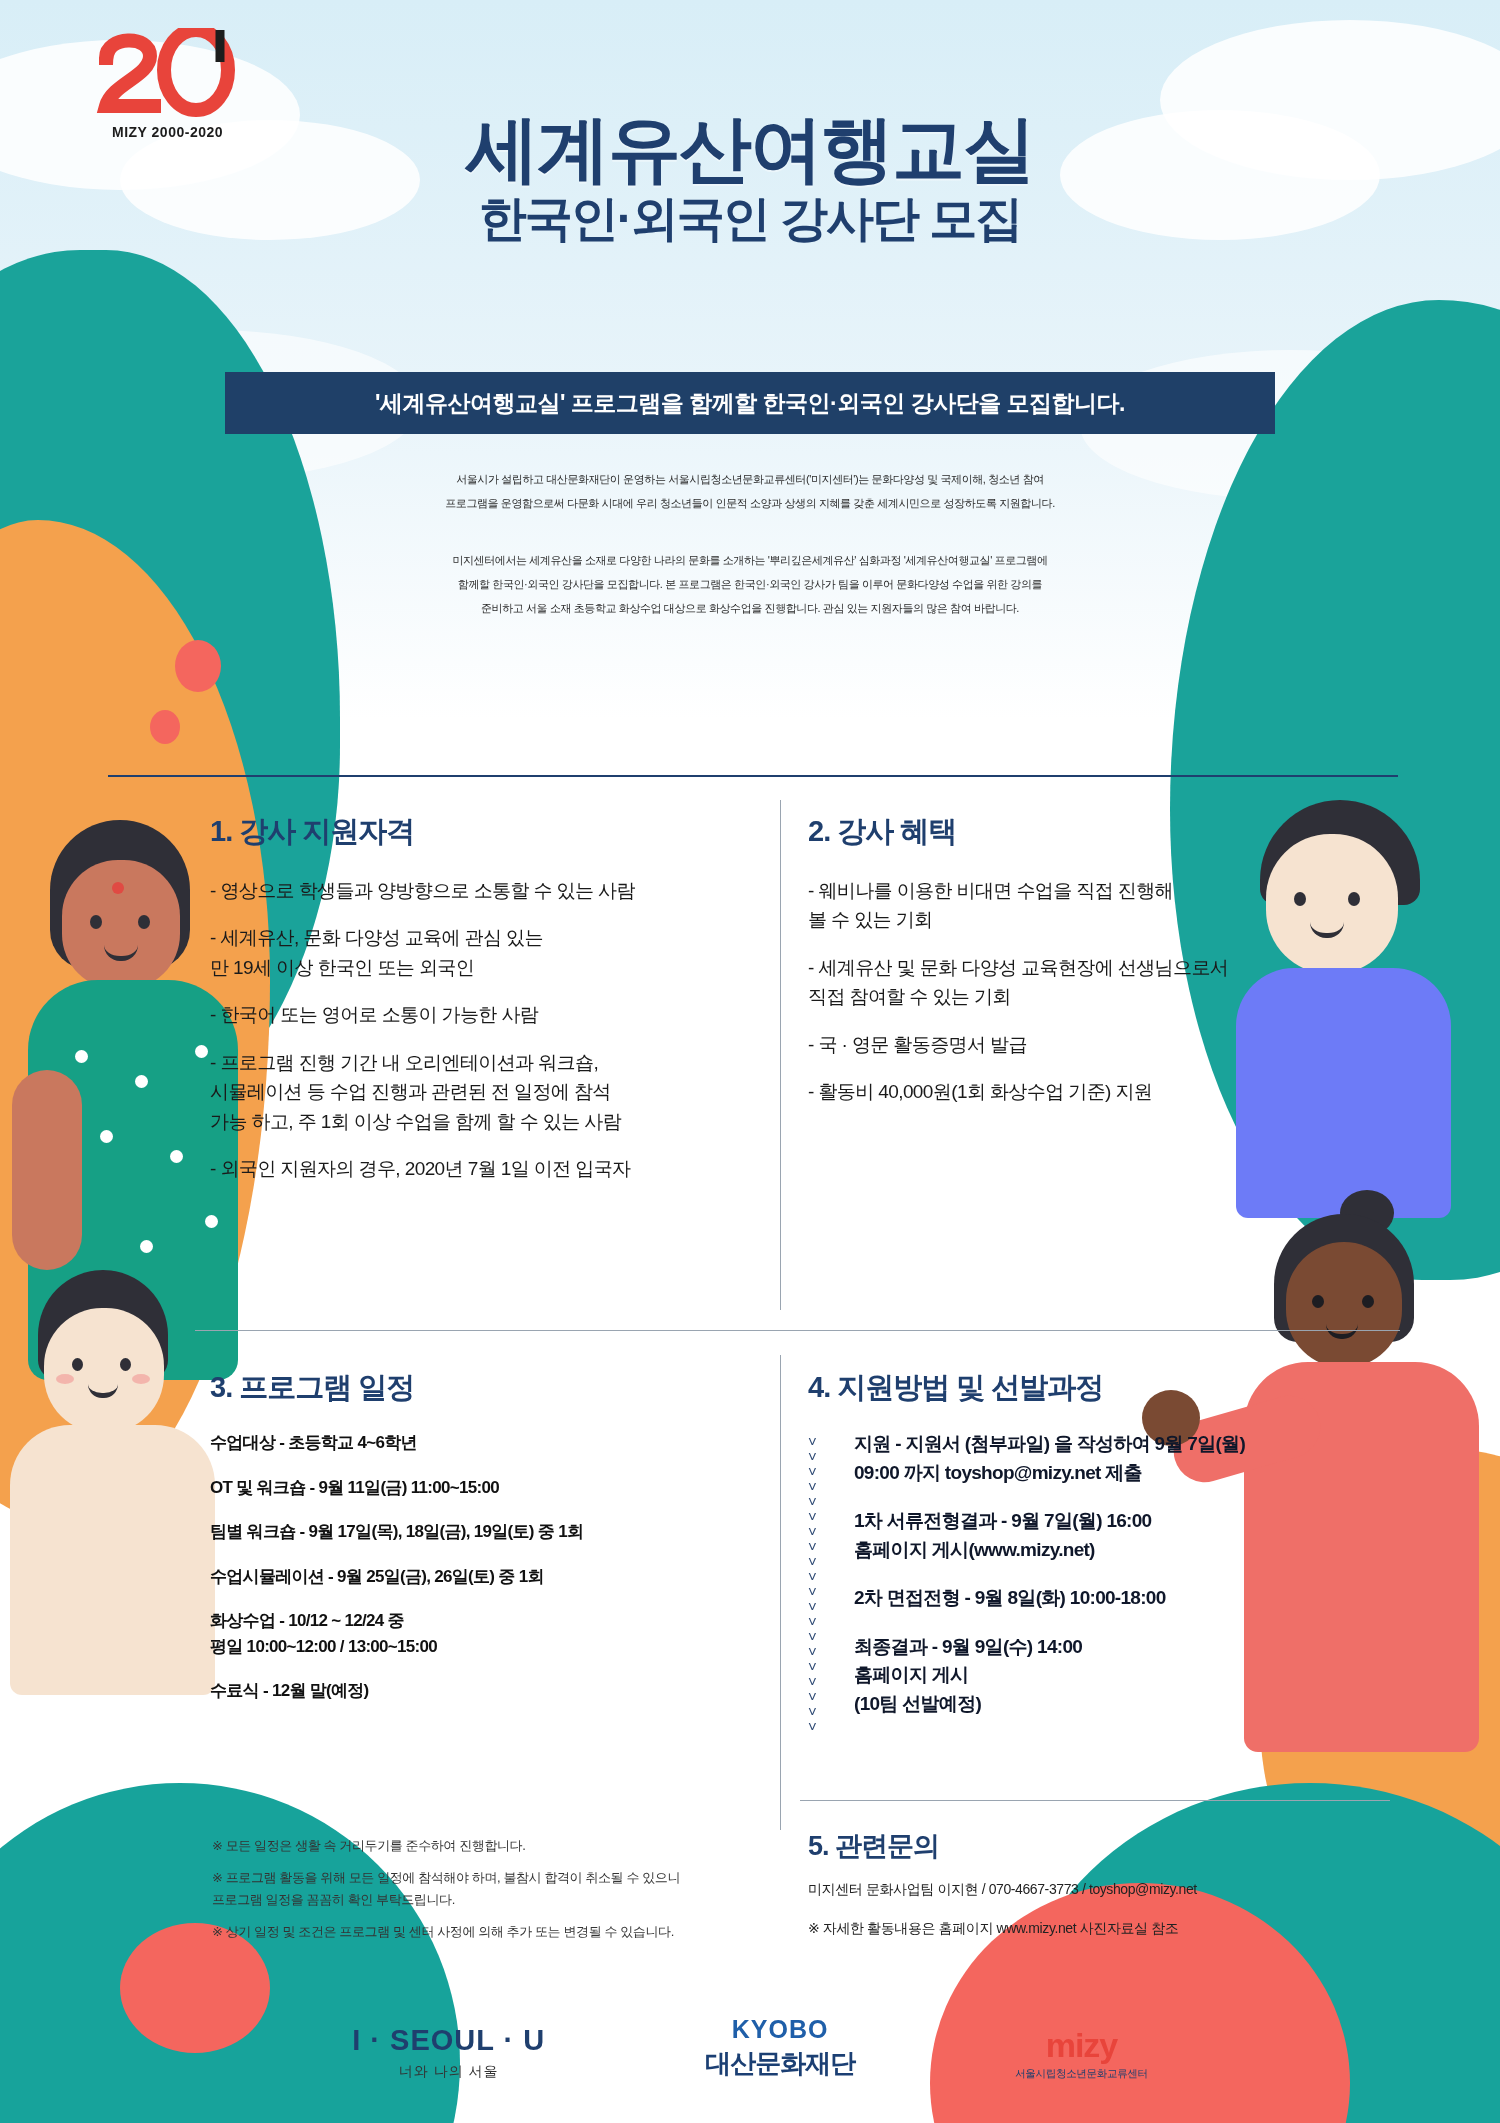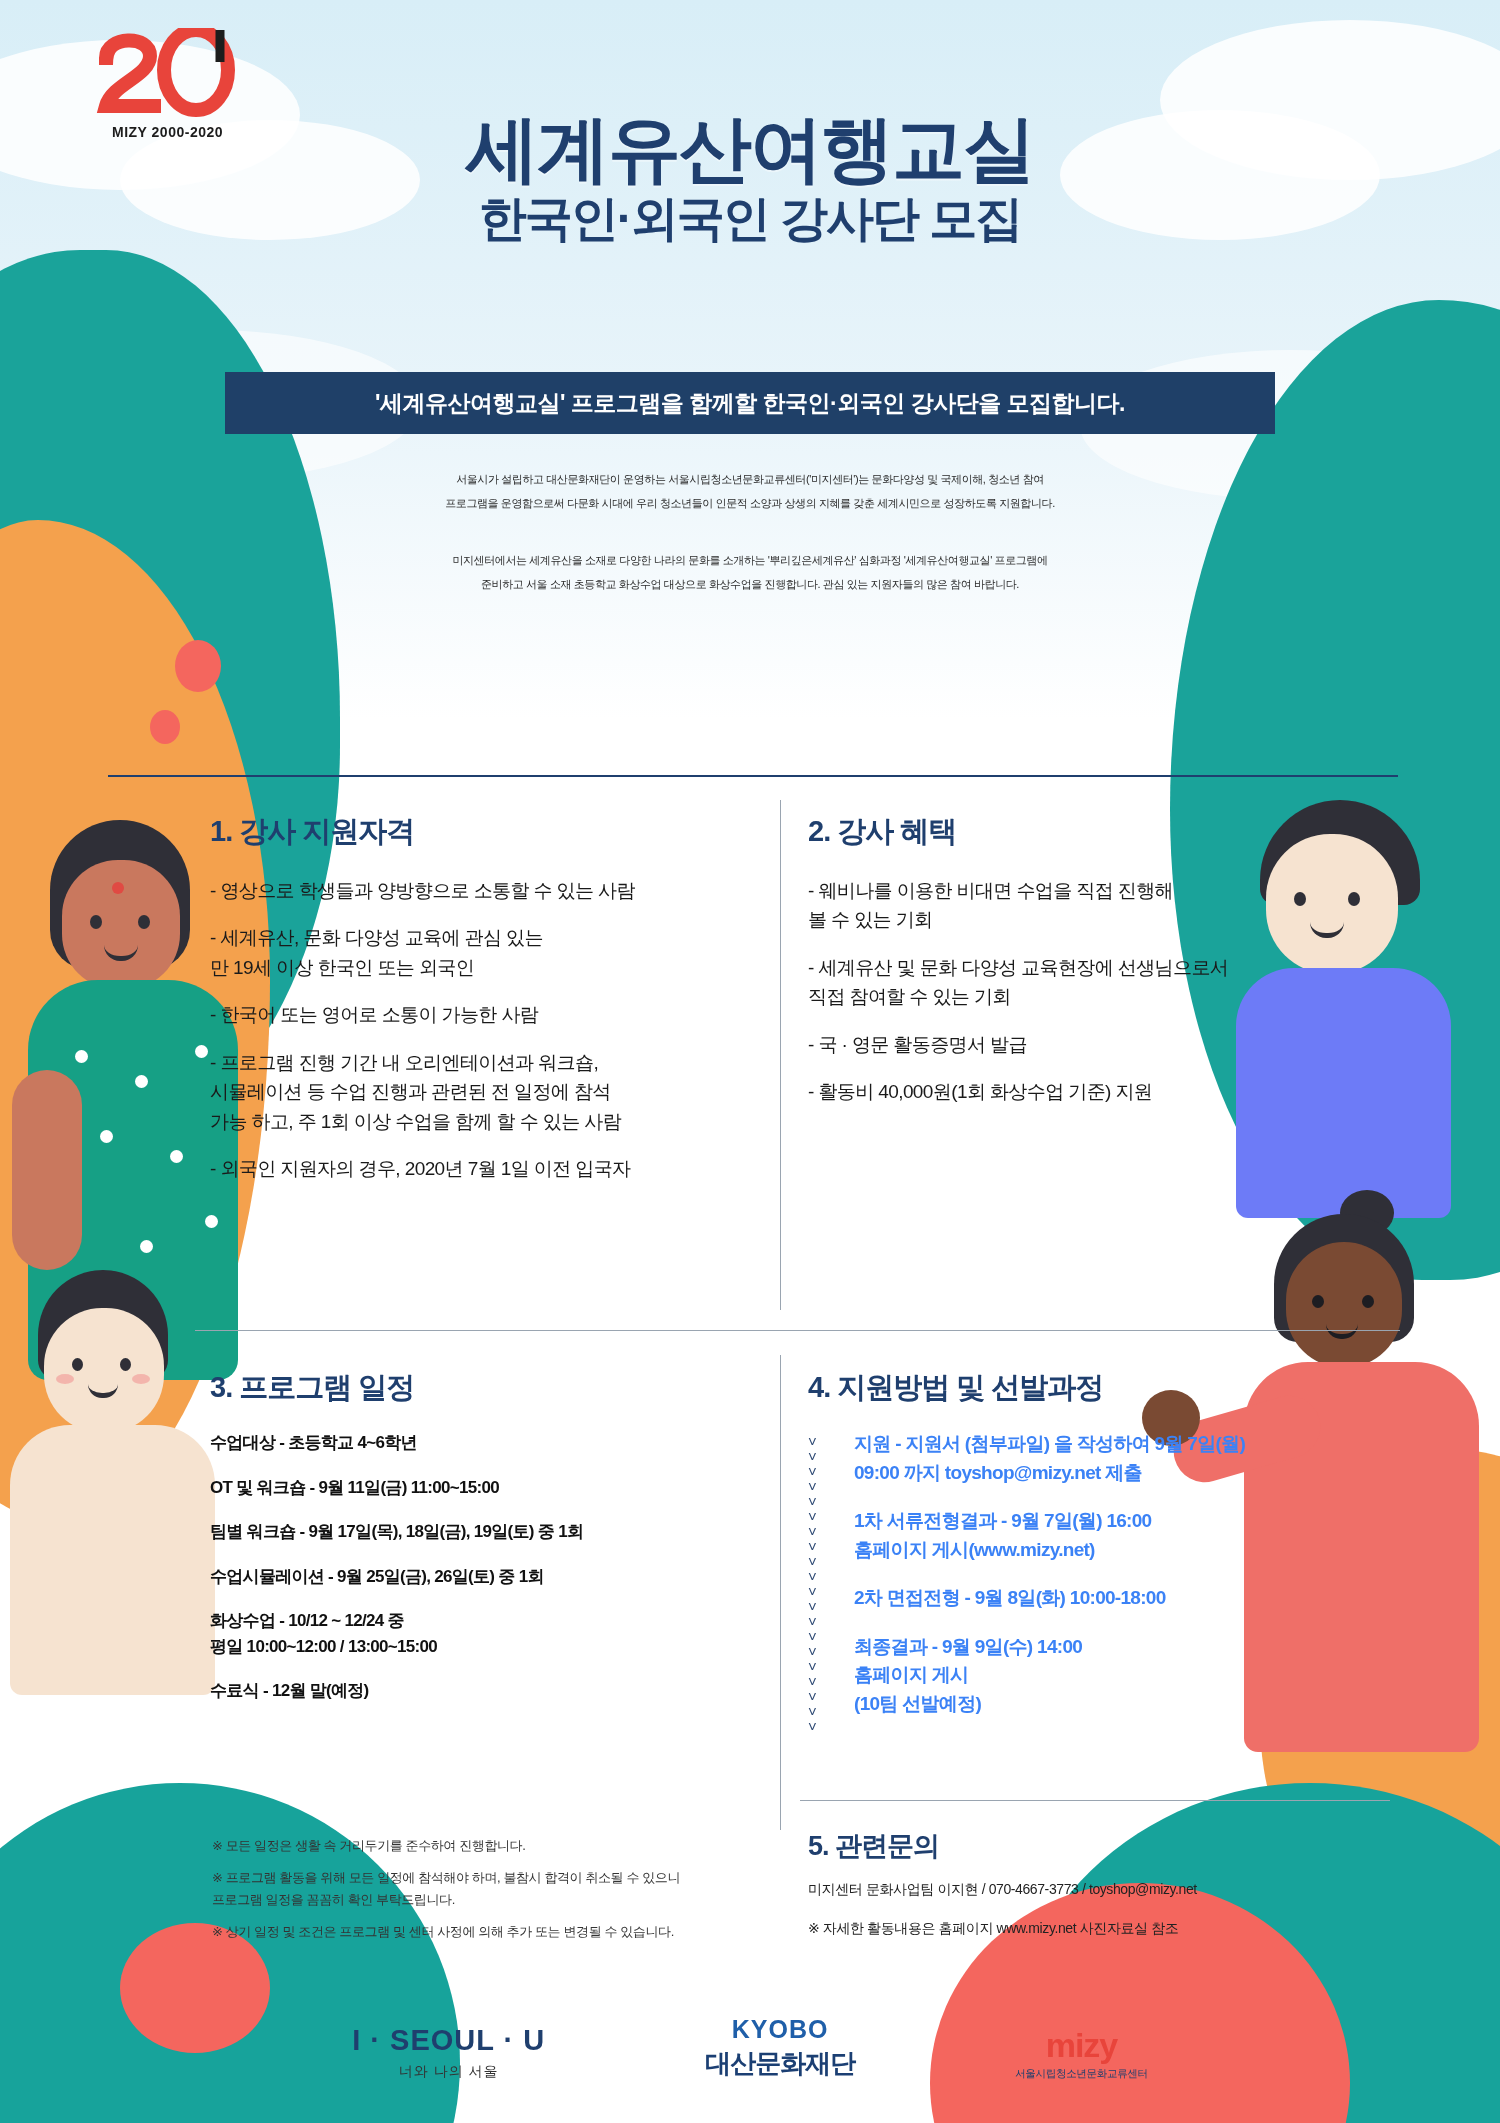--- a/index.html
+++ b/index.html
@@ -160,21 +160,21 @@
     list-style: none; font-size: 17px; font-weight: bold; color: #111; line-height: 1.5;
     margin-bottom: 19px; letter-spacing: -0.7px; white-space: pre-line;
   }
 
   .notes { position: absolute; left: 212px; top: 1835px; width: 560px; }
   .notes p { font-size: 13px; color: #333; line-height: 1.65; margin-bottom: 11px; letter-spacing: -0.4px; white-space: pre-line; }
 
   .apply-wrap { position: relative; margin-top: 22px; padding-left: 46px; }
   .chev-col { position: absolute; left: 0; top: 4px; width: 34px; color: #2e4a74; font-size: 15px; line-height: 15px; }
   .apply-list li {
-    list-style: none; font-size: 19px; font-weight: bold; color: #3b82f6; line-height: 1.5;
+    list-style: none; font-size: 19px; font-weight: bold; color: #0f172a; line-height: 1.5;
     margin-bottom: 20px; letter-spacing: -0.7px; white-space: pre-line;
   }
 
   .contact { position: absolute; left: 808px; top: 1828px; width: 600px; }
   .contact .sec-title { font-size: 27px; }
   .contact p { font-size: 14px; color: #222; line-height: 1.9; margin-top: 12px; letter-spacing: -0.4px; }
 
   
   .footer { position: absolute; left: 0; bottom: 42px; width: 1500px; display: flex; justify-content: center; gap: 160px; align-items: flex-end; }
   .flogo { text-align: center; }
@@ -282,20 +282,21 @@
 
     <div class="banner">
       <span>'세계유산여행교실' 프로그램을 함께할 한국인·외국인 강사단을 모집합니다.</span>
     </div>
 
     <div class="intro">
       <p>서울시가 설립하고 대산문화재단이 운영하는 서울시립청소년문화교류센터('미지센터')는 문화다양성 및 국제이해, 청소년 참여</p>
       <p>프로그램을 운영함으로써 다문화 시대에 우리 청소년들이 인문적 소양과 상생의 지혜를 갖춘 세계시민으로 성장하도록 지원합니다.</p>
       <div class="gap"></div>
       <p>미지센터에서는 세계유산을 소재로 다양한 나라의 문화를 소개하는 '뿌리깊은세계유산' 심화과정 '세계유산여행교실' 프로그램에</p>
+      <p>함께할 한국인·외국인 강사단을 모집합니다. 본 프로그램은 한국인·외국인 강사가 팀을 이루어 문화다양성 수업을 위한 강의를</p>
       <p>준비하고 서울 소재 초등학교 화상수업 대상으로 화상수업을 진행합니다. 관심 있는 지원자들의 많은 참여 바랍니다.</p>
     </div>
 
     <div class="hr-top"></div>
     <div class="vline-top"></div>
     <div class="hr-mid"></div>
     <div class="vline-bot"></div>
     <div class="hr-q5"></div>
 
     <div class="col col-1">

